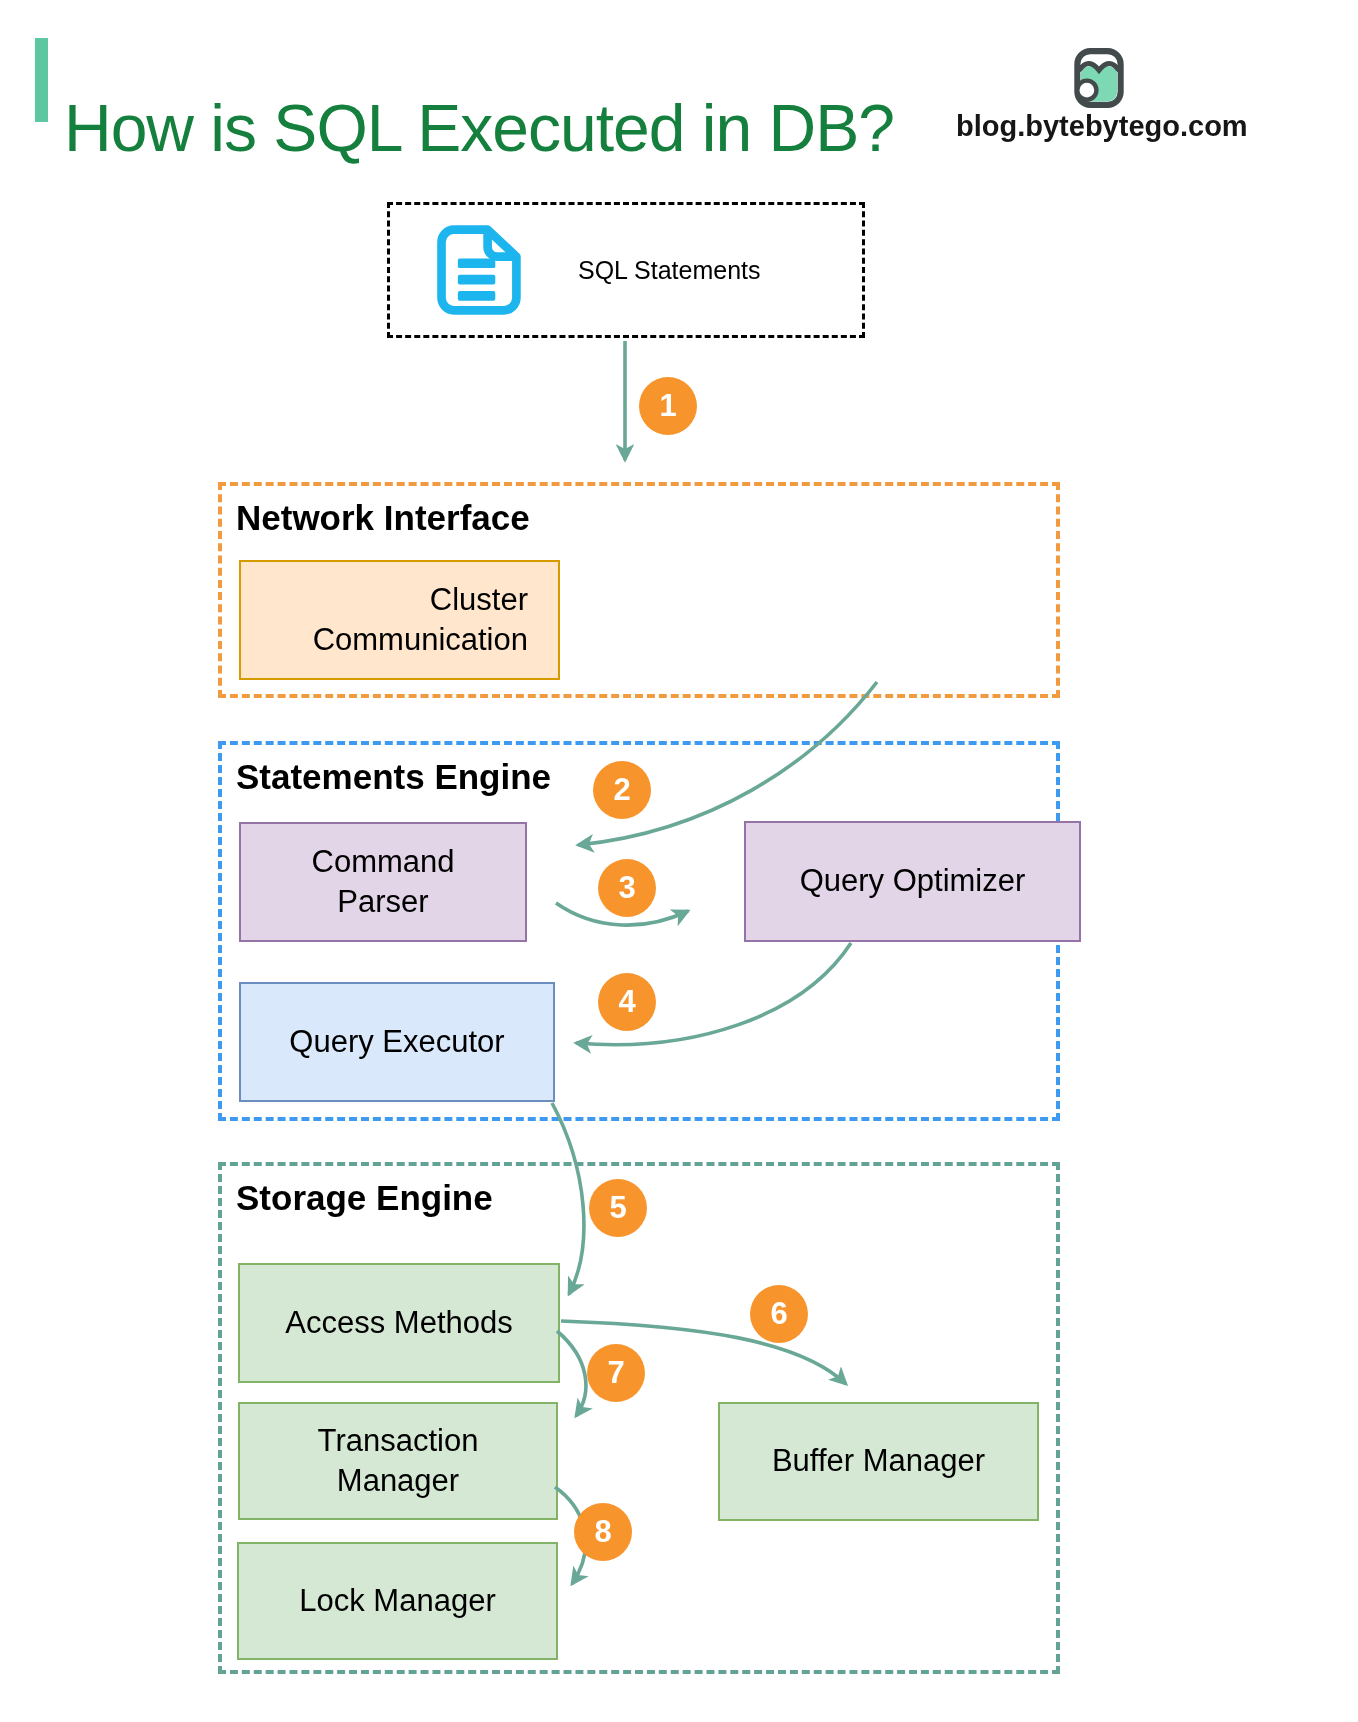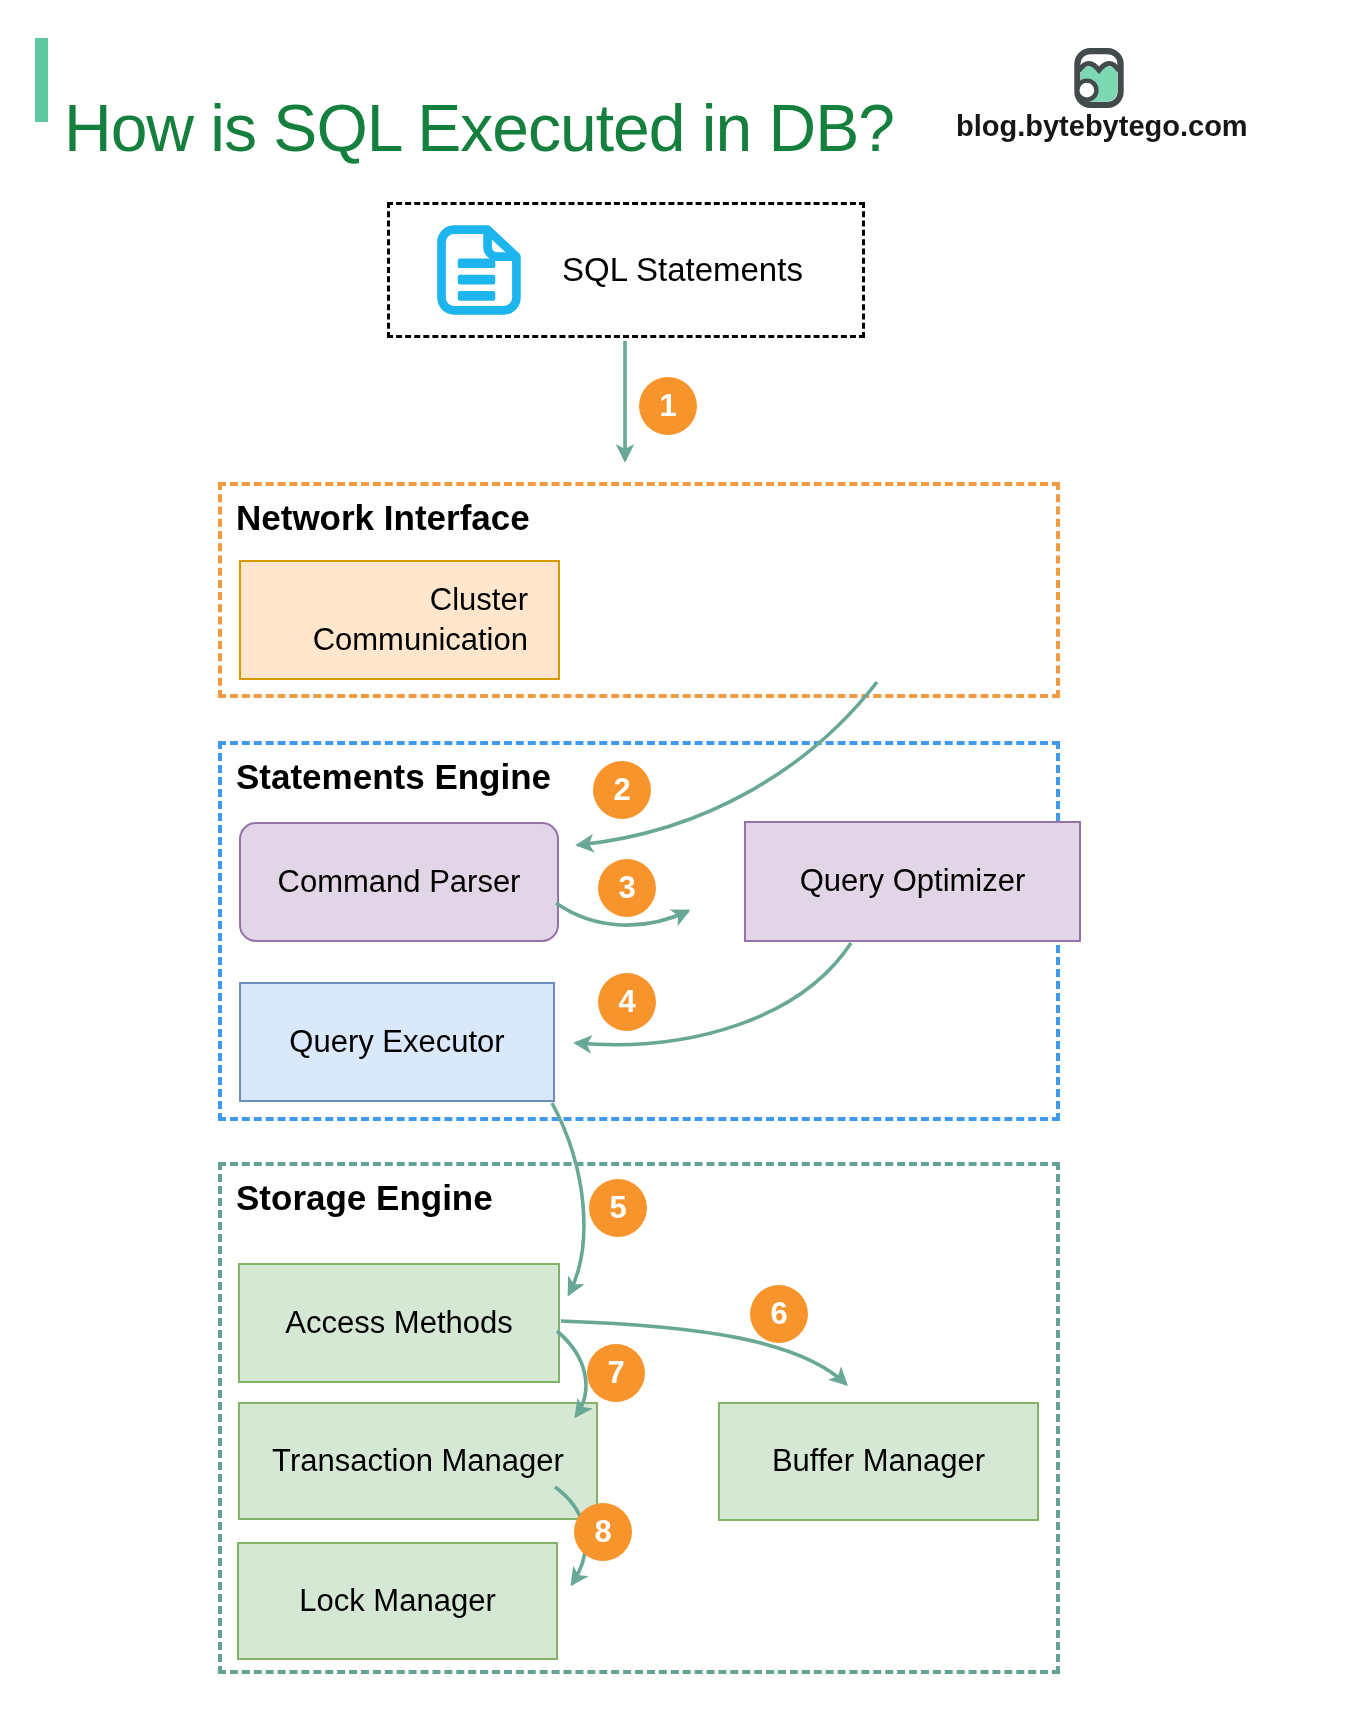--- a/index.html
+++ b/index.html
@@ -12,41 +12,41 @@
   .title{position:absolute;left:64px;top:36px;height:88px;line-height:88px;
          font-size:66px;font-weight:500;letter-spacing:-1px;color:#15803d;white-space:nowrap;margin-top:48px;}
   .brand{position:absolute;left:950px;top:46px;display:flex;align-items:center;flex-direction:column;}
   .brand svg{width:52px;height:64px;display:block;}
   .brand-text{font-size:29px;font-weight:bold;color:#161616;margin-left:6px;letter-spacing:0px;}
   
   .sql-box{position:absolute;left:387px;top:202px;width:478px;height:136px;
            border:3px dashed #000;box-sizing:border-box;background:#fff;
            display:flex;align-items:center;}
   .sql-box .doc{width:96px;height:98px;margin-left:40px;flex:0 0 auto;}
-  .sql-box .sql-label{font-size:33px;color:#000;margin-left:36px;white-space:nowrap;}
+  .sql-box .sql-label{font-size:25px;color:#000;margin-left:52px;white-space:nowrap;}
   
   .container-box{position:absolute;box-sizing:border-box;background:transparent;}
   .container-label{position:absolute;left:14px;top:12px;font-size:35px;font-weight:bold;color:#000;white-space:nowrap;}
   .net{left:218px;top:482px;width:842px;height:216px;border:4px dashed #F19A40;}
   .rel{left:218px;top:741px;width:842px;height:380px;border:4px dashed #3E9AF0;}
   .sto{left:218px;top:1162px;width:842px;height:512px;border:4px dashed #63A396;}
   
   .node{position:absolute;box-sizing:border-box;display:flex;align-items:center;justify-content:center;
         text-align:center;font-size:31px;line-height:1.3;color:#000;padding:0 30px;}
   .node.orange{background:#FFE6CC;border:2px solid #D79B00;text-align:right;}
   .node.purple{background:#E1D5E7;border:2px solid #9673A6;}
   .node.blue  {background:#DAE8FC;border:2px solid #6C8EBF;}
   .node.green {background:#D5E8D4;border:2px solid #82B366;}
   .cluster-comm {left:239px;top:560px;width:321px;height:120px;}
   .client-comm  {left:718px;top:560px;width:322px;height:122px;}
-  .cmd-parser   {left:239px;top:822px;width:320px;height:120px;border-radius:17px;}
+  .cmd-parser   {left:239px;top:822px;width:288px;height:120px;}
   .query-opt    {left:744px;top:821px;width:337px;height:121px;}
   .query-exec   {left:239px;top:982px;width:316px;height:120px;}
   .access-meth  {left:238px;top:1263px;width:322px;height:120px;}
-  .txn-mgr      {left:238px;top:1402px;width:360px;height:118px;}
+  .txn-mgr      {left:238px;top:1402px;width:320px;height:118px;}
   .lock-mgr     {left:237px;top:1542px;width:321px;height:118px;}
   .buffer-mgr   {left:718px;top:1402px;width:321px;height:119px;}
   
   .step{position:absolute;width:58px;height:58px;border-radius:50%;background:#F7942B;
         color:#fff;font-size:31px;font-weight:bold;display:flex;align-items:center;justify-content:center;}
   .s1{left:639px;top:377px;}
   .s2{left:593px;top:761px;}
   .s3{left:598px;top:859px;}
   .s4{left:598px;top:973px;}
   .s5{left:589px;top:1179px;}

